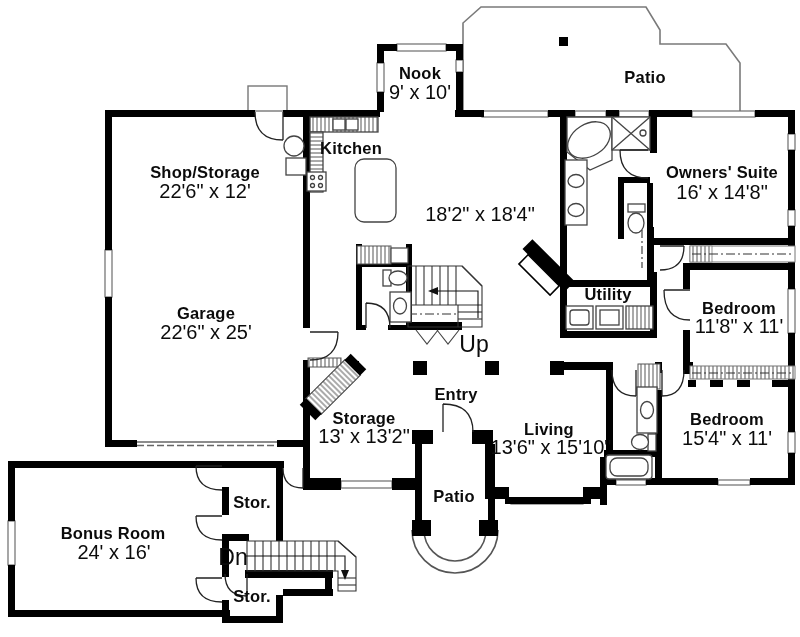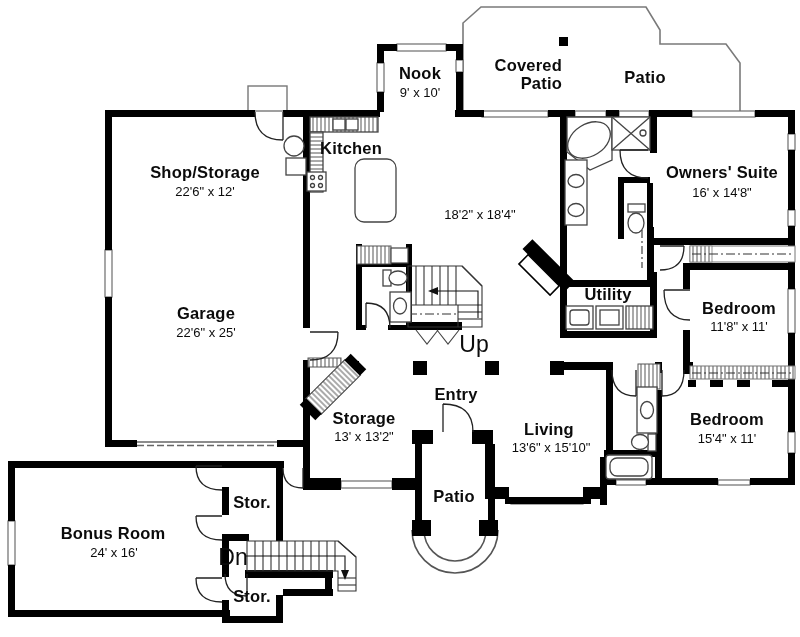--- a/index.html
+++ b/index.html
@@ -1,22 +1,22 @@
 <!DOCTYPE html>
 <html><head>
 <meta charset="utf-8">
 <style>
   html,body{margin:0;padding:0;background:#fff;}
   #plan{position:relative;width:800px;height:637px;background:#fff;overflow:hidden;
         font-family:"Liberation Sans",sans-serif;}
   #plan svg{position:absolute;left:0;top:0;}
-  .lbl{position:absolute;transform:translate(-50%,-50%);text-align:right;color:#0b0b0b;
+  .lbl{position:absolute;transform:translate(-50%,-50%);text-align:left;color:#0b0b0b;
        line-height:1.08;white-space:nowrap;}
   .nm{font-weight:bold;font-size:16.5px;letter-spacing:.2px;}
-  .dm{font-weight:normal;font-size:13px;}
+  .dm{font-weight:normal;font-size:20px;}
   .updn{font-weight:normal;font-size:23px;}
   .wrap{white-space:normal;}
   .w84{width:84px;} .w92{width:92px;}
 </style>
 </head>
 <body>
 
 <div id="plan">
 <svg width="800" height="637" viewBox="0 0 800 637">
   <defs>
@@ -287,21 +287,20 @@
     <path d="M222,466 L196,466 M196,466 Q196,490 222,490"></path>
     <path d="M222,516 L196,516 M196,516 Q196,540 222,540"></path>
     <path d="M222,578 L196,578 M196,578 Q196,602 222,602"></path>
     <path d="M247,574 L247,596 M247,596 Q225,596 225,574"></path>
     <path d="M303,468 L303,488 M303,488 Q283,488 283,468"></path>
   </g>
 </svg>
 
   <div class="lbl nm" style="left:420px;top:74px">Nook</div>
   <div class="lbl dm" style="left:420px;top:93px">9' x 10'</div>
-  <div class="lbl nm wrap w92" style="left:516px;top:75px">Covered Patio</div>
   <div class="lbl nm" style="left:645px;top:78px">Patio</div>
   <div class="lbl nm" style="left:351px;top:149px">Kitchen</div>
   <div class="lbl nm" style="left:205px;top:173px">Shop/Storage</div>
   <div class="lbl dm" style="left:205px;top:192px">22'6" x 12'</div>
   <div class="lbl dm" style="left:480px;top:215px">18'2" x 18'4"</div>
   <div class="lbl nm" style="left:722px;top:173px">Owners' Suite</div>
   <div class="lbl dm" style="left:722px;top:193px">16' x 14'8"</div>
   <div class="lbl nm" style="left:206px;top:314px">Garage</div>
   <div class="lbl dm" style="left:206px;top:333px">22'6" x 25'</div>
   <div class="lbl nm" style="left:608px;top:295px">Utility</div>

